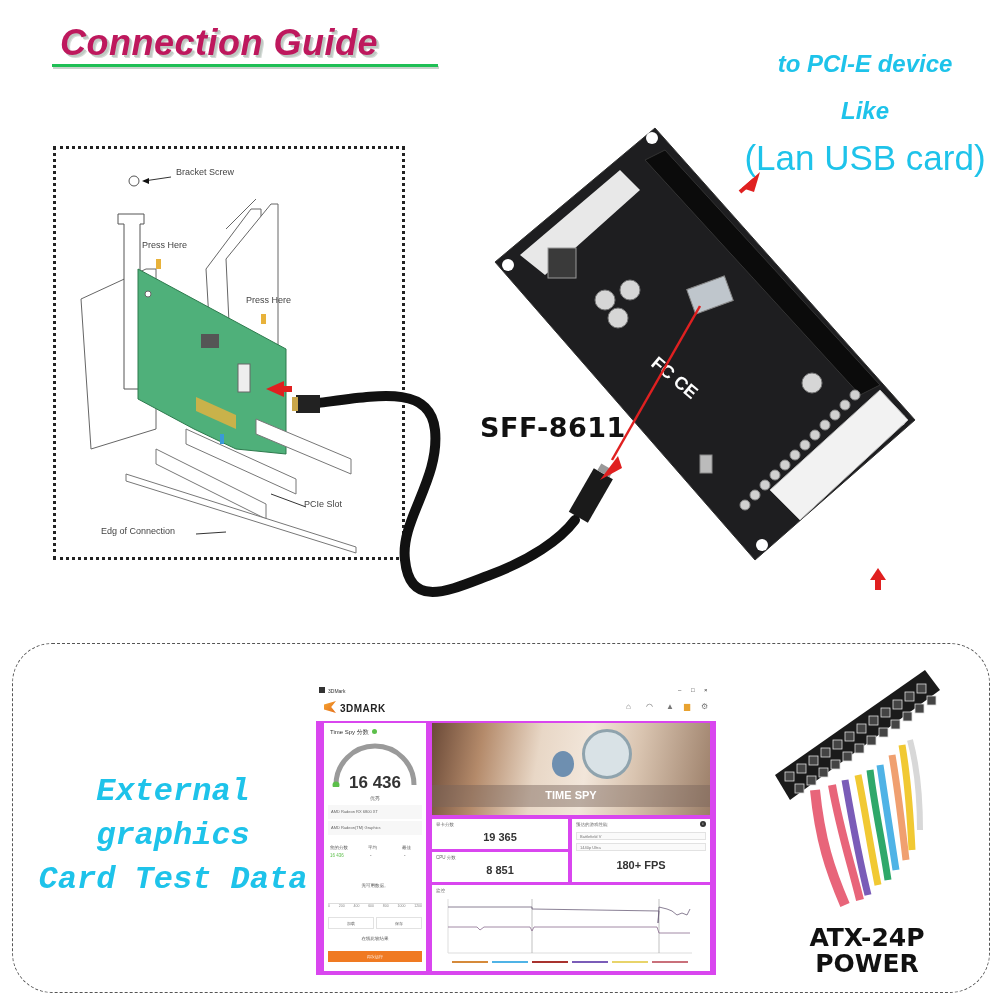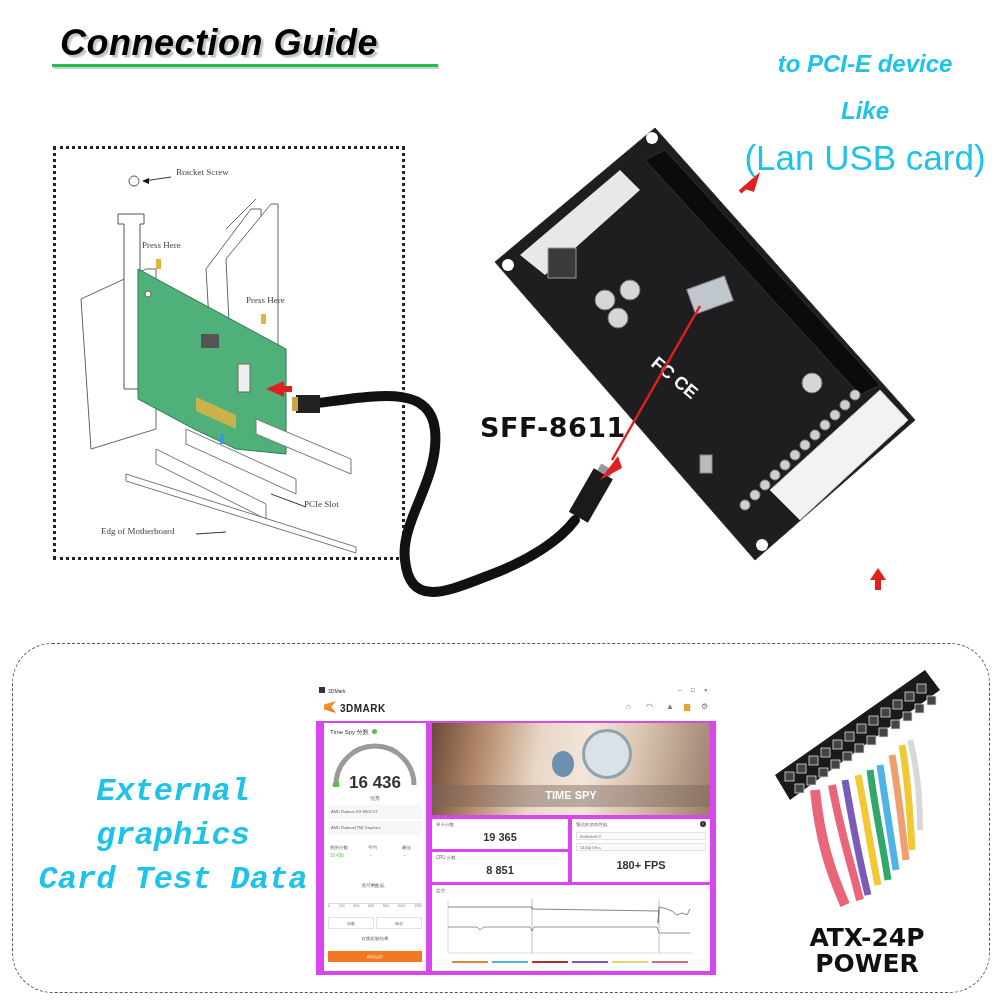--- a/index.html
+++ b/index.html
@@ -1,29 +1,29 @@
 <!DOCTYPE html>
 <html><head>
 <meta charset="utf-8">
 <style>
   html,body{margin:0;padding:0;background:#fff;}
   body{width:1000px;height:1000px;position:relative;overflow:hidden;font-family:"Liberation Sans",sans-serif;}
   .abs{position:absolute;}
   
-  #title{left:60px;top:22px;font-size:36px;font-weight:bold;font-style:italic;color:#000000;
+  #title{left:60px;top:22px;font-size:36px;font-weight:bold;font-style:italic;color:#be185d;
     text-shadow:2px 2px 0 #bfc8c2,3px 3px 0 #d6dcd8;letter-spacing:0.5px;font-family:"Liberation Sans",sans-serif;}
   #title-underline{left:52px;top:64px;width:386px;height:3px;background:#1fbf55;box-shadow:1px 2px 0 #c9d2cc;}
   
   .cyan{color:#1ec3ea;font-weight:bold;font-style:italic;text-align:center;font-family:"Liberation Sans",sans-serif;}
   #pcie-text{left:735px;top:40px;width:260px;font-size:24px;line-height:47px;}
   #pcie-text .l3{font-style:normal;font-weight:normal;font-size:35px;}
   #ext-text{left:28px;top:770px;width:290px;font-size:32px;line-height:44px;font-family:Liberation Mono, monospace;}
   
   #install-box{left:53px;top:146px;width:352px;height:414px;border:3px dotted #222;box-sizing:border-box;}
-  .diag-label{font-size:9px;color:#444;font-family:Liberation Serif, serif;}
+  .diag-label{font-size:9px;color:#444;font-family:Liberation Sans, sans-serif;}
   
   #sff-label{left:480px;top:412px;font-size:27px;font-weight:bold;color:#111;font-family:"DejaVu Sans",sans-serif;letter-spacing:0.5px;}
   
   #bottom-box{left:12px;top:643px;width:978px;height:350px;border:1.5px dashed #555;border-radius:40px;box-sizing:border-box;}
   
   #win{left:316px;top:685px;width:400px;height:290px;background:#d946ef;overflow:hidden;}
   #win-titlebar{left:0;top:0;width:400px;height:12px;background:#fff;font-size:5px;color:#333;}
   #win-header{left:0;top:12px;width:400px;height:24px;background:#fff;}
   #logo-text{left:24px;top:6px;font-size:10px;font-weight:bold;color:#222;letter-spacing:0.5px;}
   .hdr-icon{top:5px;font-size:8px;color:#777;}
@@ -94,21 +94,21 @@
     </g>
 
     <rect x="164" y="285" width="4" height="10" fill="#3a9ad9"></rect>
     <line x1="215" y1="345" x2="250" y2="358" stroke="#333" stroke-width="1"></line>
     <line x1="140" y1="385" x2="170" y2="383" stroke="#333" stroke-width="1"></line>
   </svg>
   <div class="abs diag-label" style="left:120px;top:18px;">Bracket Screw</div>
   <div class="abs diag-label" style="left:86px;top:91px;">Press Here</div>
   <div class="abs diag-label" style="left:190px;top:146px;">Press Here</div>
   <div class="abs diag-label" style="left:248px;top:350px;">PCIe Slot</div>
-  <div class="abs diag-label" style="left:45px;top:377px;">Edg  of Motherboard</div>
+  <div class="abs diag-label" style="left:45px;top:377px;">Edg  of Connection</div>
 </div>
 
 <svg class="abs" style="left:0;top:0;" width="1000" height="640">
 
   <path d="M318,403 C380,395 430,385 435,430 C440,480 400,520 405,560 C410,610 450,590 490,575 C530,560 560,540 575,520" fill="none" stroke="#111" stroke-width="10" stroke-linecap="round"></path>
   <rect x="296" y="395" width="24" height="18" fill="#222"></rect>
   <rect x="292" y="397" width="6" height="14" fill="#c9a64a"></rect>
   <g transform="translate(590,495) rotate(-60)">
     <rect x="-25" y="-10" width="50" height="22" fill="#1a1a1a"></rect>
     <rect x="25" y="-6" width="8" height="14" fill="#999"></rect>

